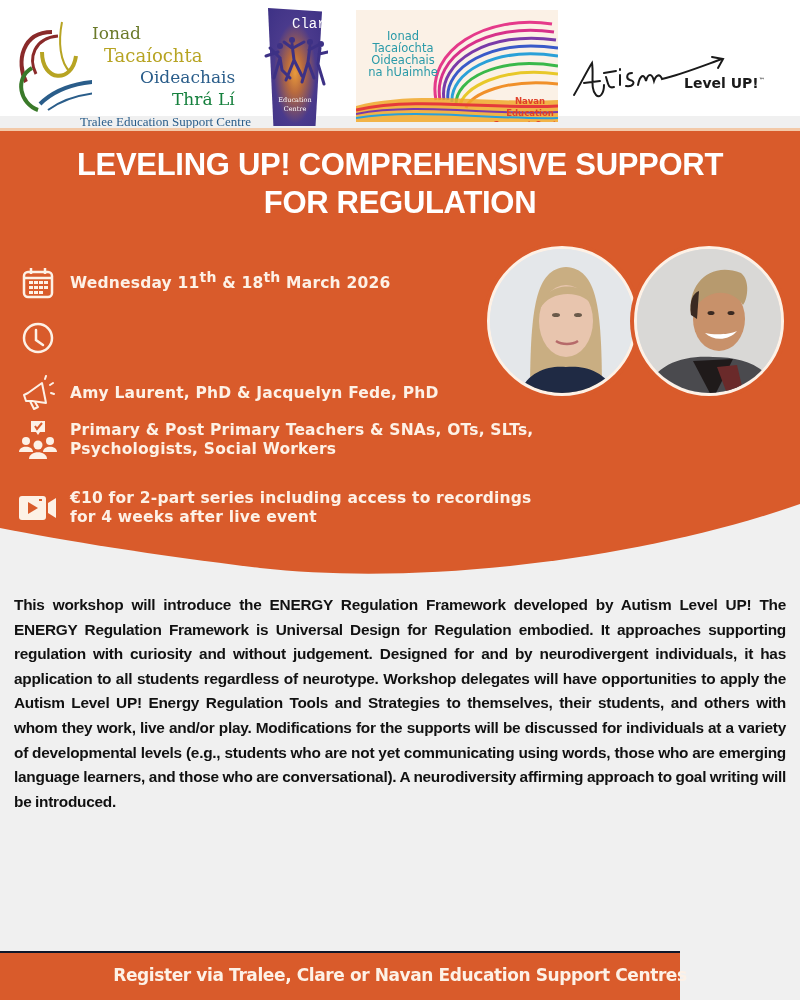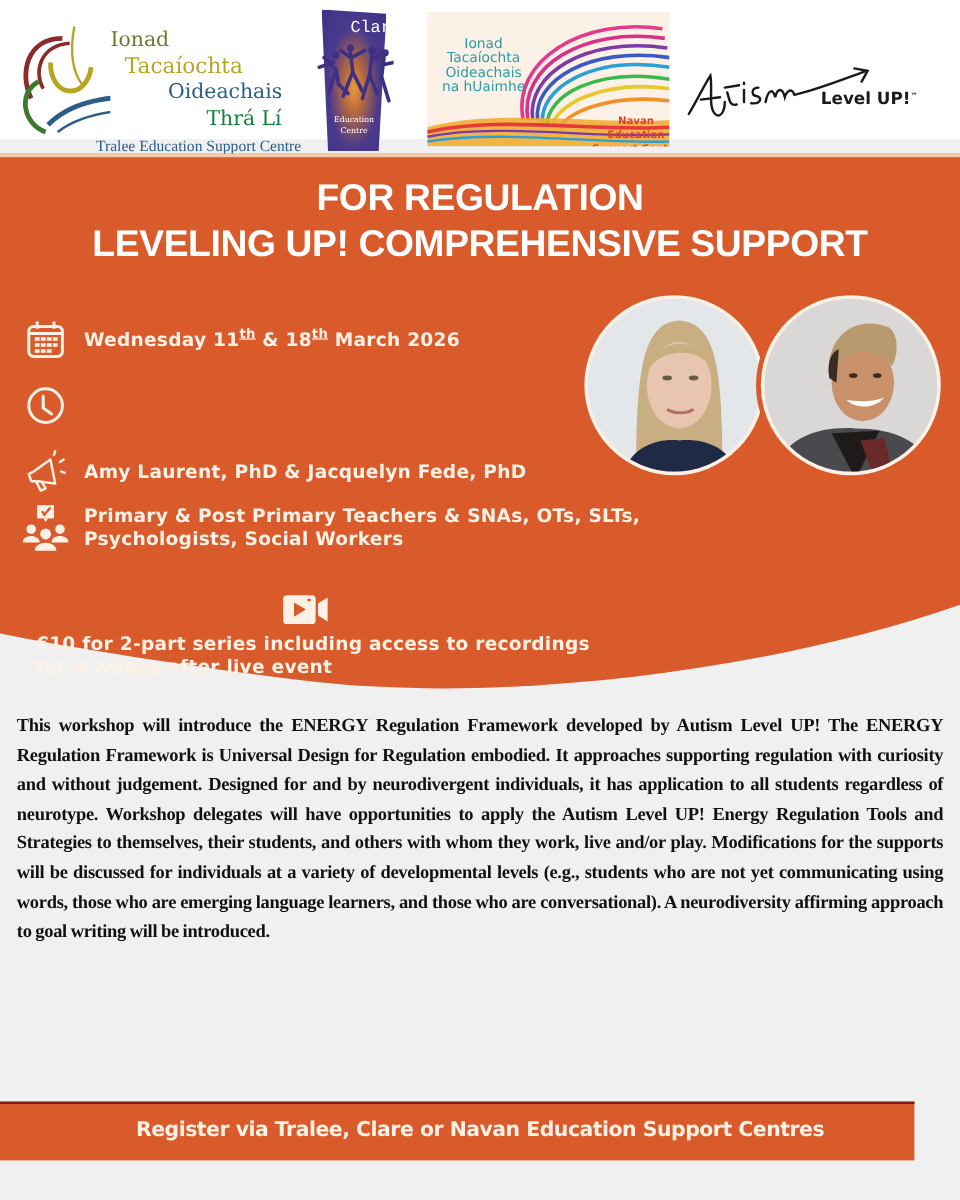--- a/index.html
+++ b/index.html
@@ -41,34 +41,34 @@
   .hero { position: absolute; left: 0; top: 128px; width: 800px; height: 450px; }
   .hero svg.bg { position: absolute; left: 0; top: 0; }
   .hero-line { position: absolute; left: 0; top: 128px; width: 800px; height: 3px; background: #f3c9a8; }
 
   .title { position: absolute; left: 0; top: 146px; width: 800px; text-align: center; color: #fff;
     font-family: "Liberation Sans", sans-serif; font-weight: bold; font-size: 31px; line-height: 38px; letter-spacing: -0.3px; }
 
   .info-row { position: absolute; left: 18px; display: flex; align-items: center; color: #fdf1e6; }
   .info-row .icon { width: 40px; height: 40px; display: flex; align-items: center; justify-content: center; flex-shrink: 0; }
   .info-row .txt { margin-left: 12px; font-family: "DejaVu Sans", sans-serif; font-weight: bold; font-size: 15.5px; line-height: 19px; letter-spacing: 0.2px; }
-  .info-row sup { font-size: 11px; vertical-align: super; line-height: 0; text-decoration: underline; }
+  .info-row sup { font-size: 14px; vertical-align: super; line-height: 0; }
 
   
   .photo { position: absolute; border-radius: 50%; border: 3px solid #fdf1e6; overflow: hidden; box-shadow: 0 0 0 4px #d95b2b; }
   .photo1 { left: 487px; top: 246px; width: 150px; height: 150px; background: #e3e6ea; }
   .photo2 { left: 634px; top: 246px; width: 150px; height: 150px; background: #dcdcdc; }
   .photo svg { position: absolute; left: 0; top: 0; }
 
   
-  .desc { position: absolute; left: 14px; top: 593px; width: 772px; color: #111; font-family: Liberation Serif, serif;
+  .desc { position: absolute; left: 14px; top: 593px; width: 772px; color: #111; font-family: Liberation Sans, sans-serif;
     font-weight: bold; font-size: 15.4px; line-height: 24.6px; text-align: justify; letter-spacing: -0.25px; word-spacing: -0.5px; }
 
   
-  .footer { position: absolute; left: 0; top: 918px; width: 762px; height: 49px; background: #d95b2b; border-top: 2px solid #7f1d1d; }
+  .footer { position: absolute; left: 0; top: 951px; width: 680px; height: 49px; background: #d95b2b; border-top: 2px solid #0f172a; }
   .footer .f-text { position: absolute; left: 0; top: 12px; width: 800px; text-align: center; color: #fdf1e6; font-family: "DejaVu Sans", sans-serif; font-weight: bold; font-size: 17px; letter-spacing: -0.4px; }
 </style>
 </head>
 <body>
 
 <div class="logo-bar">
 
   <div class="logo tralee">
     <svg width="80" height="110" viewBox="0 0 80 110">
       <path d="M40 20 C10 20, 4 50, 14 70" stroke="#8a2a2a" stroke-width="4" fill="none"></path>
@@ -153,22 +153,22 @@
 </div>
 
 <div class="hero">
   <svg class="bg" width="800" height="450" viewBox="0 0 800 450">
     <path d="M0 0 L800 0 L800 376 C640 432, 420 458, 260 440 C160 428, 60 412, 0 400 Z" fill="#d95b2b"></path>
   </svg>
 </div>
 <div class="hero-line"></div>
 
 <div class="title">
+  <div>LEVELING UP! COMPREHENSIVE SUPPORT</div>
   <div>FOR REGULATION</div>
-  <div>LEVELING UP! COMPREHENSIVE SUPPORT</div>
 </div>
 
 <div class="info-row" style="top:263px;">
   <div class="icon">
     <svg width="34" height="34" viewBox="0 0 34 34">
       <rect x="3" y="6" width="28" height="25" rx="4" fill="none" stroke="#fdf1e6" stroke-width="2.5"></rect>
       <line x1="3" y1="12" x2="31" y2="12" stroke="#fdf1e6" stroke-width="2.5"></line>
       <line x1="10" y1="2" x2="10" y2="8" stroke="#fdf1e6" stroke-width="2.5"></line>
       <line x1="24" y1="2" x2="24" y2="8" stroke="#fdf1e6" stroke-width="2.5"></line>
       <g fill="#fdf1e6">
@@ -224,21 +224,21 @@
           <path d="M11 39 C11 30, 29 30, 29 39 Z"></path>
       </g>
     </svg>
   </div>
   <div class="txt">
     <div>Primary &amp; Post Primary Teachers &amp; SNAs, OTs, SLTs,</div>
     <div>Psychologists, Social Workers</div>
   </div>
 </div>
 
-<div class="info-row" style="top:488px;flex-direction:column;">
+<div class="info-row" style="top:488px;">
   <div class="icon">
     <svg width="40" height="30" viewBox="0 0 40 30">
       <rect x="1" y="3" width="27" height="24" rx="3" fill="#fdf1e6"></rect>
       <path d="M10 9 L10 21 L20 15 Z" fill="#d95b2b"></path>
       <rect x="21" y="6" width="3" height="2" fill="#d95b2b"></rect>
       <path d="M30 10 L38 5 L38 25 L30 20 Z" fill="#fdf1e6"></path>
     </svg>
   </div>
   <div class="txt">
     <div>€10 for 2-part series including access to recordings</div>

